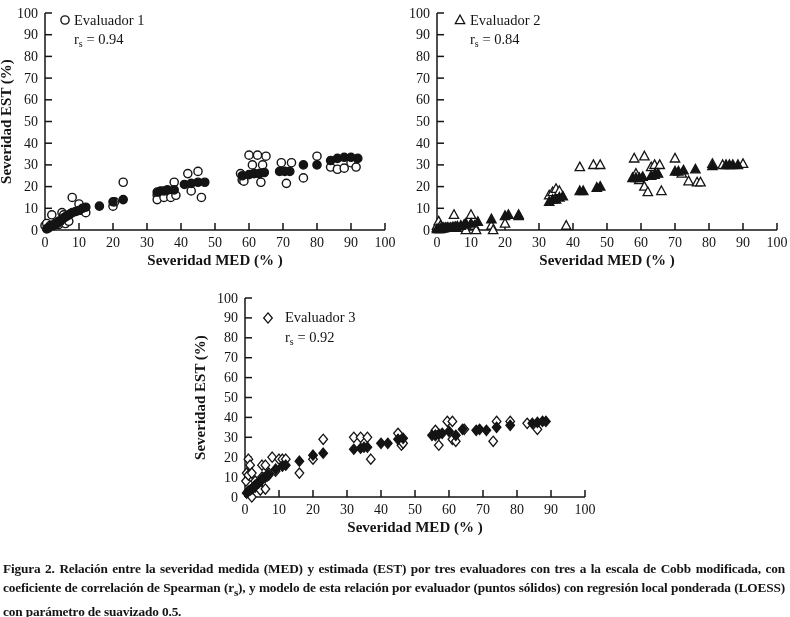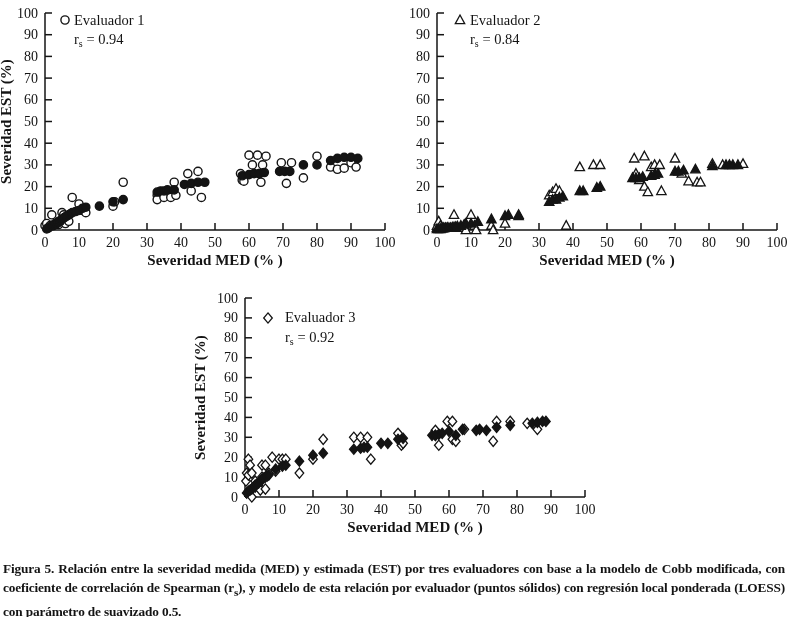--- a/index.html
+++ b/index.html
@@ -486,14 +486,14 @@
         <path d="M299.6 134.24L303.90000000000003 139.34L299.6 144.44L295.3 139.34Z" fill="#141414" stroke="#141414" stroke-width="1.3"></path>
         <path d="M306.4 135.23499999999999L310.7 140.33499999999998L306.4 145.43499999999997L302.09999999999997 140.33499999999998Z" fill="#141414" stroke="#141414" stroke-width="1.3"></path>
         <path d="M316.6 132.25L320.90000000000003 137.35L316.6 142.45L312.3 137.35Z" fill="#141414" stroke="#141414" stroke-width="1.3"></path>
         <path d="M330.2 130.26000000000002L334.5 135.36L330.2 140.46L325.9 135.36Z" fill="#141414" stroke="#141414" stroke-width="1.3"></path>
         <path d="M352.3 128.27L356.6 133.37L352.3 138.47L348 133.37Z" fill="#141414" stroke="#141414" stroke-width="1.3"></path>
         <path d="M357.4 127.275L361.7 132.375L357.4 137.475L353.09999999999997 132.375Z" fill="#141414" stroke="#141414" stroke-width="1.3"></path>
         <path d="M362.5 126.28L366.8 131.38L362.5 136.48L358.2 131.38Z" fill="#141414" stroke="#141414" stroke-width="1.3"></path>
         <path d="M365.9 126.28L370.2 131.38L365.9 136.48L361.59999999999997 131.38Z" fill="#141414" stroke="#141414" stroke-width="1.3"></path>
       </g>
     </svg>
-  <p class="caption"><span>Figura 5.</span><span> Relación entre la severidad medida (MED) y estimada (EST) por tres evaluadores con base a la modelo de Cobb modificada, con coeficiente de correlación de Spearman (r</span><sub>s</sub><span>), y modelo de esta relación por evaluador (puntos sólidos) con regresión local ponderada (LOESS) con parámetro de suavizado 0.5.</span></p>
+  <p class="caption"><span>Figura 2.</span><span> Relación entre la severidad medida (MED) y estimada (EST) por tres evaluadores con tres a la escala de Cobb modificada, con coeficiente de correlación de Spearman (r</span><sub>s</sub><span>), y modelo de esta relación por evaluador (puntos sólidos) con regresión local ponderada (LOESS) con parámetro de suavizado 0.5.</span></p>
 </div>
 
 </body></html>

